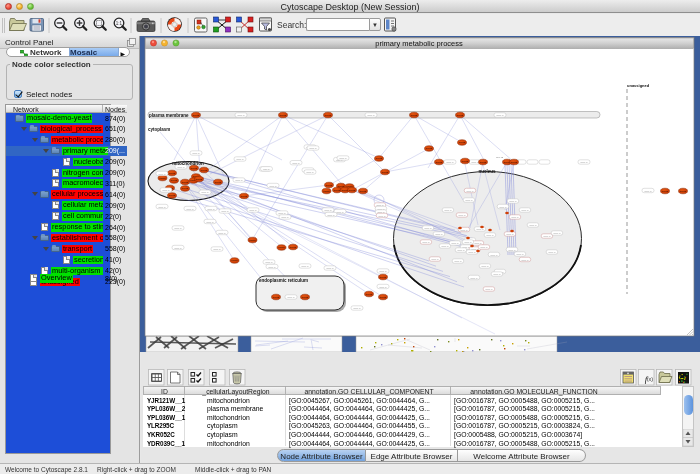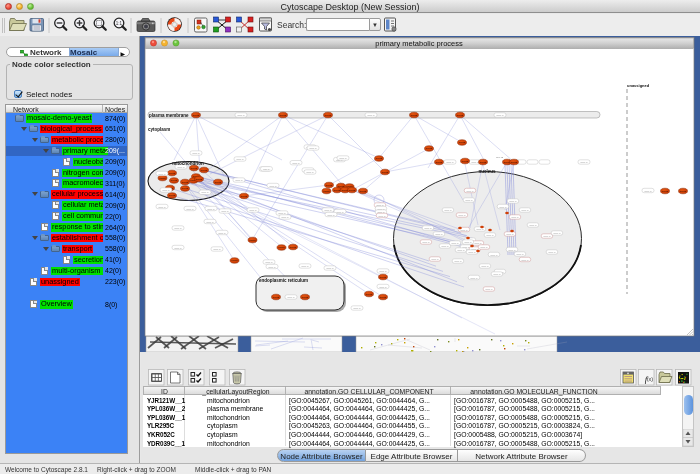--- a/index.html
+++ b/index.html
@@ -43,22 +43,22 @@
 #groupbox-lbl { position:absolute; left:10px; top:24px; background:#e4e4e4; padding:0 2px;
   font-size:8px; font-weight:bold; color:#333; }
 #combo { position:absolute; left:12px; top:37px; width:114px; height:12px; background:#fff;
   border:1px solid #989898; border-radius:3px; }
 #combo-txt { position:absolute; left:7px; top:1.5px; font-size:8px; color:#111; }
 #checkbox { position:absolute; left:14px; top:53.5px; width:8px; height:8px;
   background:linear-gradient(#cfe6fa,#85bbed); border:1px solid #4a80c0; border-radius:2px; }
 #checkbox:after { content:""; position:absolute; left:2px; top:-1px; width:3px; height:6px;
   border:solid #111; border-width:0 1.3px 1.3px 0; transform:rotate(38deg); }
 #checklbl { position:absolute; left:26px; top:54px; font-size:8px; color:#111; }
-#treebox { position:absolute; left:5px; top:68px; width:123px; height:350px;
-  background:#3b82f6; border:1px solid #999; }
+#treebox { position:absolute; left:5px; top:68px; width:106px; height:350px;
+  background:#1d4ed8; border:1px solid #999; }
 #treehead { position:absolute; left:0; top:0; width:121px; height:8px;
   background:linear-gradient(#fbfbfb,#dadada); border-bottom:1px solid #a8a8a8; }
 #treehead .th1 { position:absolute; left:7px; top:0.5px; font-size:7px; color:#222; }
 #treehead .th2 { position:absolute; left:99px; top:0.5px; font-size:7px; color:#222; }
 #treehead .thd { position:absolute; left:96px; top:0; width:1px; height:8px; background:#b5b5b5; }
 .trow { position:absolute; left:0; width:121px; height:10.5px; font-size:7.4px; }
 .trow .lbl { position:absolute; top:1px; height:8.5px; line-height:8.5px; padding:0 1px; color:#000; white-space:nowrap; overflow:hidden; }
 .trow .cnt { position:absolute; left:99px; top:1.5px; color:#000; font-size:7px; }
 .tri { position:absolute; top:3px; width:0; height:0;
   border-left:3px solid transparent; border-right:3px solid transparent; border-top:4px solid #444; }
@@ -209,20 +209,27 @@
           <line x1="391" y1="12" x2="394" y2="12" stroke="#555" stroke-width="0.8"></line>
           <circle cx="394" cy="15" r="2.2" fill="#888" stroke="#333" stroke-width="0.5"></circle>
         </g>
       </svg>
     <span id="searchlbl">Search:</span>
     <div id="searchbox"></div>
     <div id="searcharrow">▼</div>
   </div>
 
   <div id="cpanel" class="abs">
+    <div id="cp-head">
+        <span>Control Panel</span>
+      <svg style="position:absolute;right:3px;top:2px;" width="9" height="9" viewBox="0 0 9 9">
+        <rect x="0.5" y="2.5" width="6" height="6" fill="#e8e8e8" stroke="#888" stroke-width="0.8"></rect>
+        <rect x="2.5" y="0.5" width="6" height="6" fill="#f2f2f2" stroke="#888" stroke-width="0.8"></rect>
+      </svg>
+      </div>
     <div id="cp-tabs">
       <svg style="position:absolute;left:13px;top:1.5px;" width="8" height="7" viewBox="0 0 8 7">
         <line x1="2" y1="1.5" x2="6" y2="5.5" stroke="#1a8a1a" stroke-width="0.8"></line>
         <rect x="0.5" y="0" width="3" height="3" fill="#2fb52f" stroke="#0c6a0c" stroke-width="0.6"></rect>
         <rect x="4.5" y="4" width="3" height="3" fill="#2fb52f" stroke="#0c6a0c" stroke-width="0.6"></rect>
       </svg>
         <span id="tab-network">Network</span>
       <div id="tab-mosaic">Mosaic</div>
       <span id="tab-arrow">▶</span>
     </div>
@@ -317,21 +324,21 @@
 <div class="trow" style="top:160.6px;">
             <div class="file" style="left:35px;"></div>
             <div class="lbl" style="left:45px;background:#00e000;max-width:52px;">multi-organism pro</div>
             <div class="cnt" style="color:#000;">42(0)</div>
           </div>
 <div class="trow" style="top:171.5px;">
             <div class="file" style="left:24px;"></div>
             <div class="lbl" style="left:34px;background:#ff0000;max-width:63px;">unassigned</div>
             <div class="cnt" style="color:#000;">223(0)</div>
           </div>
-<div class="trow" style="top:194px;">
+<div class="trow" style="top:168px;">
             <div class="file" style="left:24px;"></div>
             <div class="lbl" style="left:34px;background:#00e000;max-width:63px;">Overview</div>
             <div class="cnt" style="color:#000;">8(0)</div>
           </div>
 </div>
     </div>
   </div>
 
   <svg id="desktop" class="abs" style="left:140px; top:36px;" width="560" height="316" viewBox="140 36 560 316">
 <rect x="140" y="36" width="560" height="316" fill="#3b5e9c"></rect>
@@ -1184,21 +1191,21 @@
         <rect x="0" y="8.5" width="10" height="8.5" fill="#e8e8e8" stroke="#bbb" stroke-width="0.5"></rect>
         <path d="M5 2.5 L7.5 6 L2.5 6 Z" fill="#555"></path>
         <path d="M5 14.5 L7.5 11 L2.5 11 Z" fill="#555"></path>
       </svg>
       </div>
   </div>
 
   <div id="seg" class="abs">
     <div id="seg1" class="segbtn">Node Attribute Browser</div>
     <div id="seg2" class="segbtn">Edge Attribute Browser</div>
-    <div id="seg3" class="segbtn">Network Attribute Browser</div>
+    <div id="seg3" class="segbtn">Welcome Attribute Browser</div>
   </div>
 
   <div id="status" class="abs">
     <span style="left:5px;">Welcome to Cytoscape 2.8.1</span>
     <span style="left:97px;">Right-click + drag to ZOOM</span>
     <span style="left:195px;">Middle-click + drag to PAN</span>
   </div>
 </div>
 
 </body></html>

